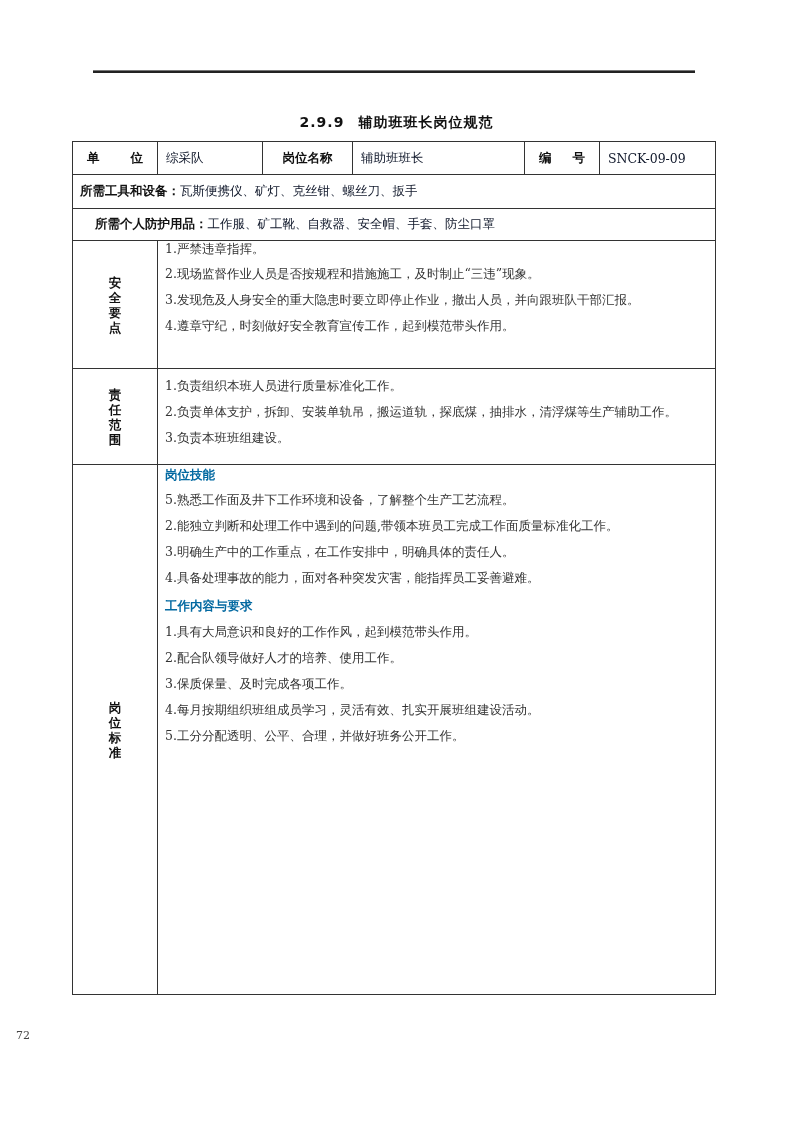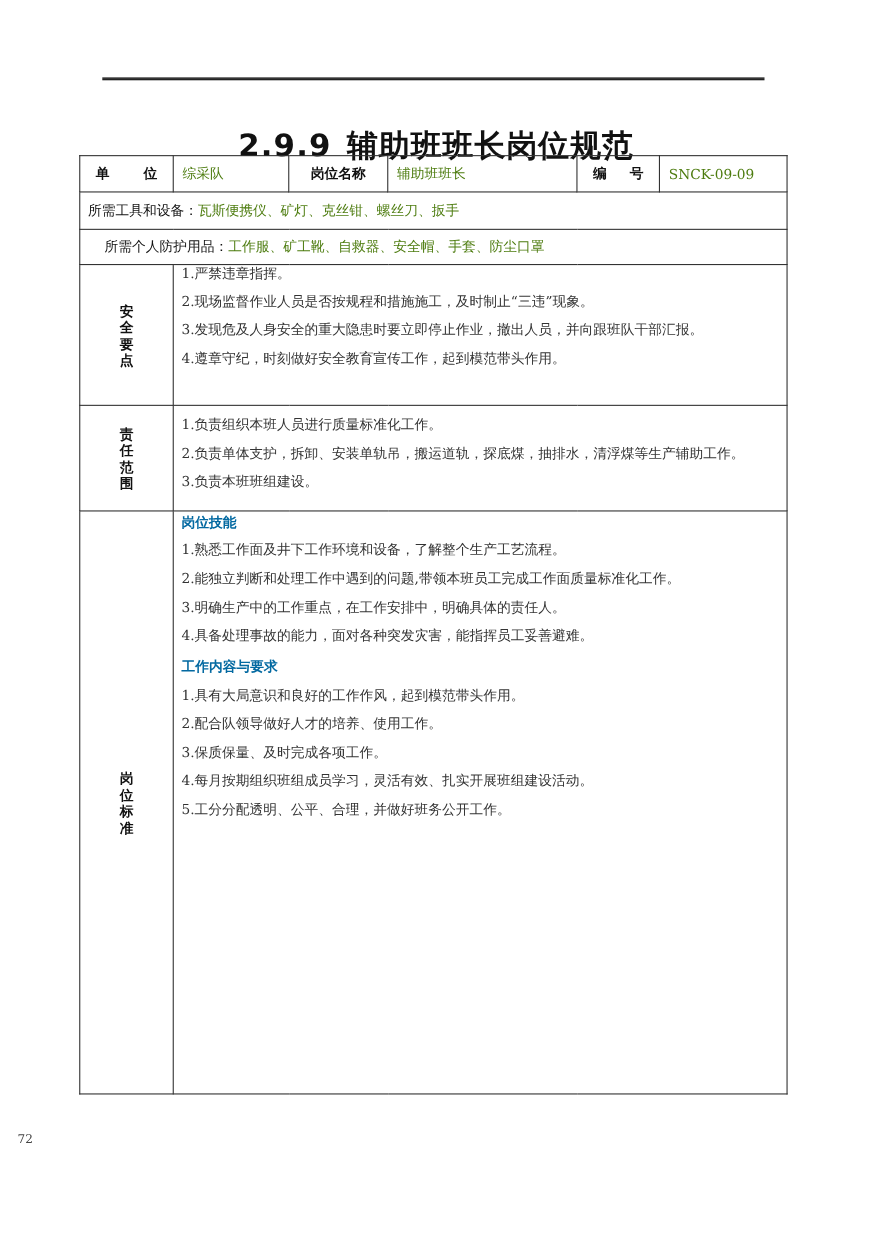--- a/index.html
+++ b/index.html
@@ -2,29 +2,29 @@
 <html><head>
 <meta charset="utf-8">
 <style>
   html, body { margin: 0; padding: 0; background: #ffffff; }
   body { width: 793px; height: 1122px; position: relative; overflow: hidden;
          font-family: "DejaVu Serif", "Liberation Serif", serif; color: #222; }
   .header-rule { position: absolute; left: 93px; top: 70px; width: 602px; height: 0;
                  border-top: 1px solid #777; border-bottom: 2px solid #222; }
   .title { position: absolute; left: 0; top: 114px; width: 793px; text-align: center;
            font-family: "DejaVu Sans", "Liberation Sans", sans-serif; font-weight: bold;
-           font-size: 28px; letter-spacing: 1px; color: #111; }
+           font-size: 14px; letter-spacing: 1px; color: #111; }
   .title .num { margin-right: 14px; }
   table.spec { position: absolute; left: 72px; top: 141px; width: 643px;
                border-collapse: collapse; table-layout: fixed; }
   table.spec td { border: 1px solid #333; padding: 0 8px; font-size: 12.5px; vertical-align: middle; }
   .hdr { font-family: "DejaVu Sans", "Liberation Sans", sans-serif; font-weight: bold; color: #111; text-align: center; }
-  .val { color: #4d7c0f; font-size: 12.5px; }
+  .val { color: #0f172a; font-size: 12.5px; }
   .spread { display: flex; justify-content: space-between; padding: 0 6px; }
-  .inline-label { font-family: "DejaVu Sans", "Liberation Sans", sans-serif; font-weight: normal; color: #111; }
+  .inline-label { font-family: "DejaVu Sans", "Liberation Sans", sans-serif; font-weight: bold; color: #111; }
   .vlabel { font-family: "DejaVu Sans", "Liberation Sans", sans-serif; font-weight: bold; color: #111;
             text-align: center; font-size: 12.5px; line-height: 15px; }
   .vlabel span { display: block; }
   .items { padding: 0; }
   .items .line { height: 26px; line-height: 26px; font-size: 12.5px; color: #333; white-space: nowrap; }
   .items .sub { font-family: "DejaVu Sans", "Liberation Sans", sans-serif; font-weight: bold; color: #0369a1;
                 height: 22px; line-height: 20px; font-size: 12.5px; }
   .page-num { position: absolute; left: 16px; width: 793px; top: 1029px; text-align: left;
               font-size: 11px; color: #444; }
 </style>
@@ -111,21 +111,21 @@
 
   <tr style="height:530px">
     <td class="vlabel">
       <span>岗</span>
           <span>位</span>
           <span>标</span>
           <span>准</span>
     </td>
     <td colspan="5" class="items" style="vertical-align:top; padding-left:7px">
       <div class="sub">岗位技能</div>
-      <div class="line">1.熟悉工作面及井下工作环境和设备，了解整个生产工艺流程。</div>
+      <div class="line">5.熟悉工作面及井下工作环境和设备，了解整个生产工艺流程。</div>
       <div class="line">2.能独立判断和处理工作中遇到的问题,带领本班员工完成工作面质量标准化工作。</div>
       <div class="line">3.明确生产中的工作重点，在工作安排中，明确具体的责任人。</div>
       <div class="line">4.具备处理事故的能力，面对各种突发灾害，能指挥员工妥善避难。</div>
       <div class="sub" style="height:28px;line-height:30px">工作内容与要求</div>
       <div class="line">1.具有大局意识和良好的工作作风，起到模范带头作用。</div>
       <div class="line">2.配合队领导做好人才的培养、使用工作。</div>
       <div class="line">3.保质保量、及时完成各项工作。</div>
       <div class="line">4.每月按期组织班组成员学习，灵活有效、扎实开展班组建设活动。</div>
       <div class="line">5.工分分配透明、公平、合理，并做好班务公开工作。</div>
     </td>

